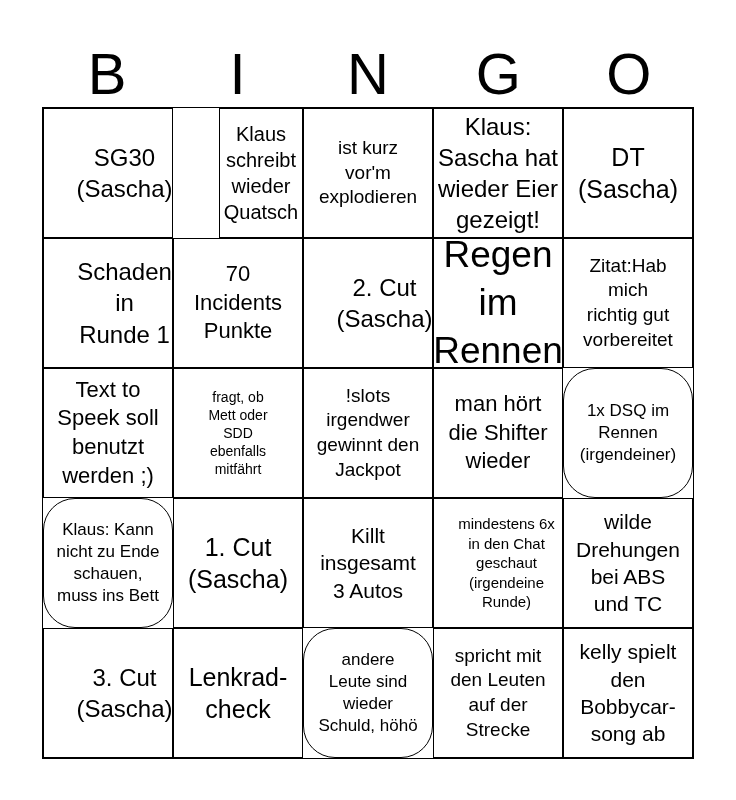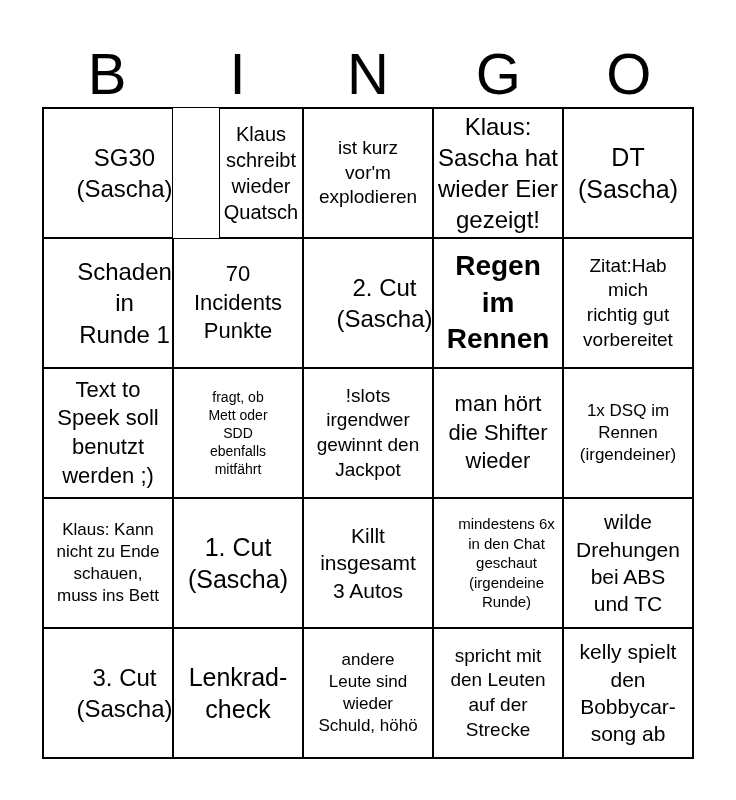--- a/index.html
+++ b/index.html
@@ -59,29 +59,29 @@
     text-align: center;
     white-space: pre-line;
     line-height: 1.3;
     padding: 2px;
     overflow: hidden;
     background: #ffffff;
     color: #000000;
   }
   .fs15 { font-size: 15px; padding-left: 19px; }
   .fs16 { font-size: 14px; }
-  .fs17 { font-size: 17px; }
+  .fs17 { font-size: 17px; border-radius: 32px; }
   .fs18 { font-size: 24px; }
   .fs19 { font-size: 19px; }
   .fs20 { font-size: 20px; margin-left: 46px; }
   .fs21 { font-size: 21px; }
   .fs22 { font-size: 22px; }
   .fs24 { font-size: 24px; padding-left: 35px; }
   .fs25 { font-size: 25px; }
-  .fs28 { font-size: 28px; font-weight: bold; }
+  .fs28 { font-size: 37px; }
 </style>
 </head>
 <body>
 
 <div id="page">
 
   <div id="title">
     <div class="title-letter">B</div>
     <div class="title-letter">I</div>
     <div class="title-letter">N</div>

